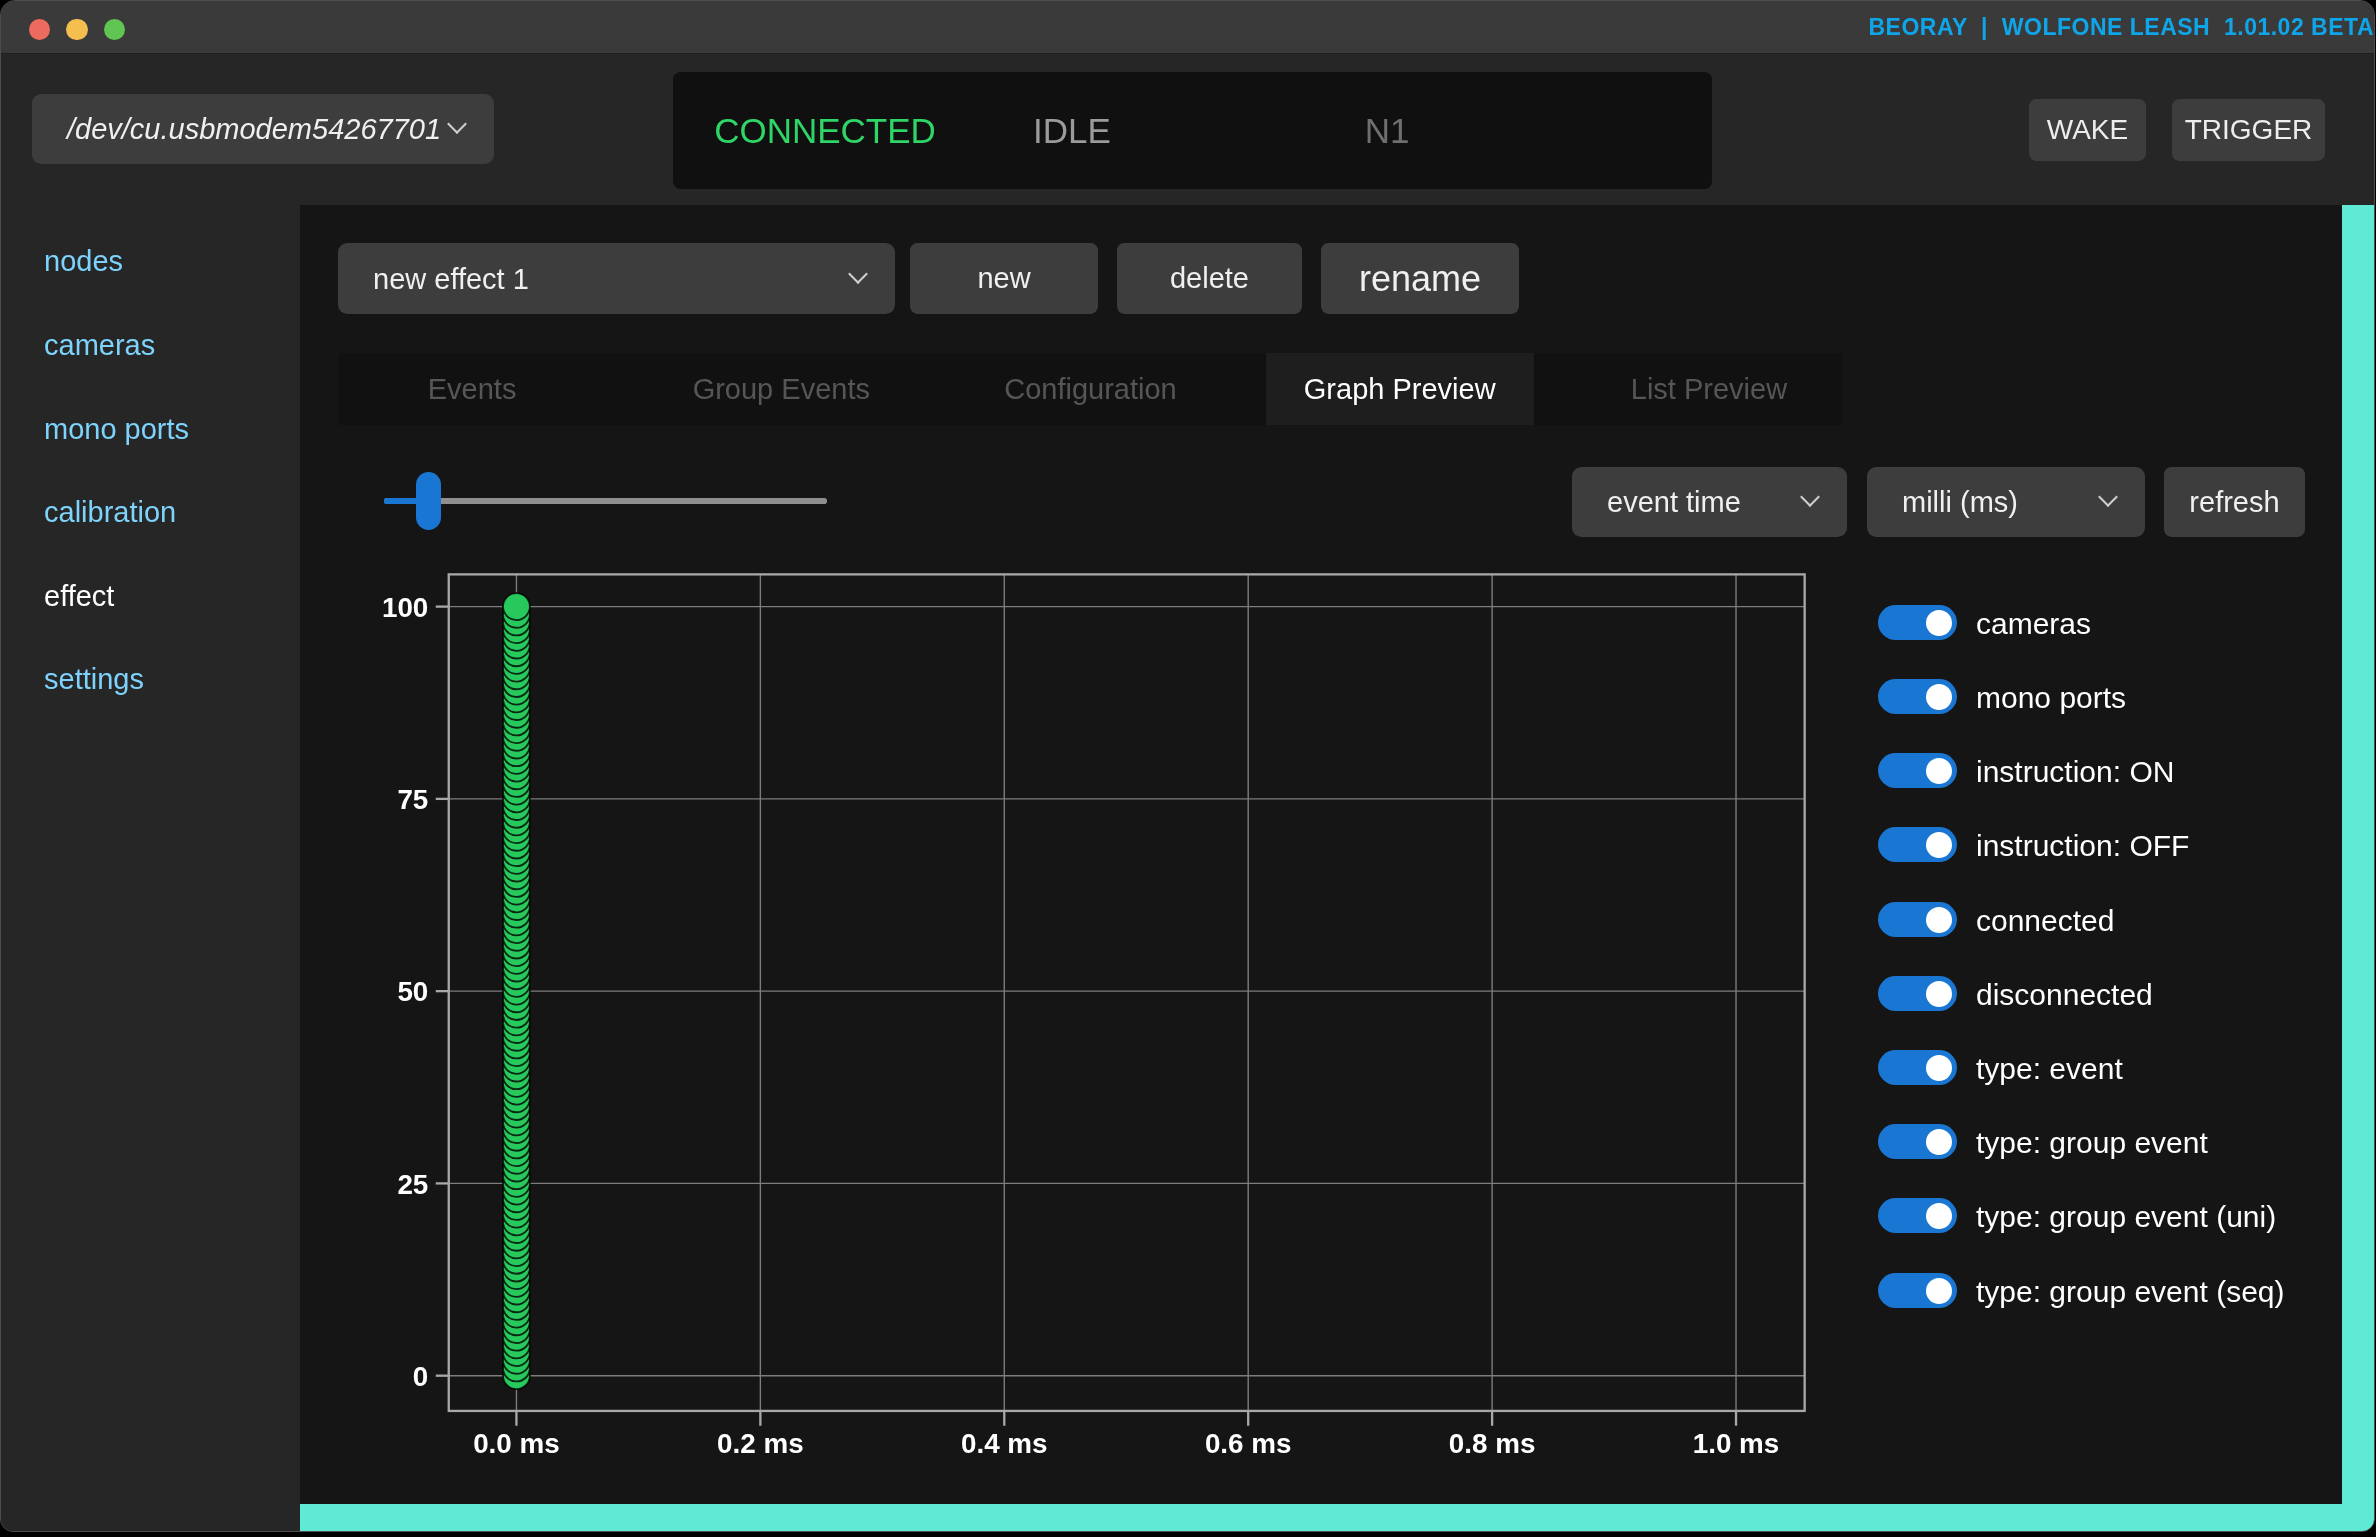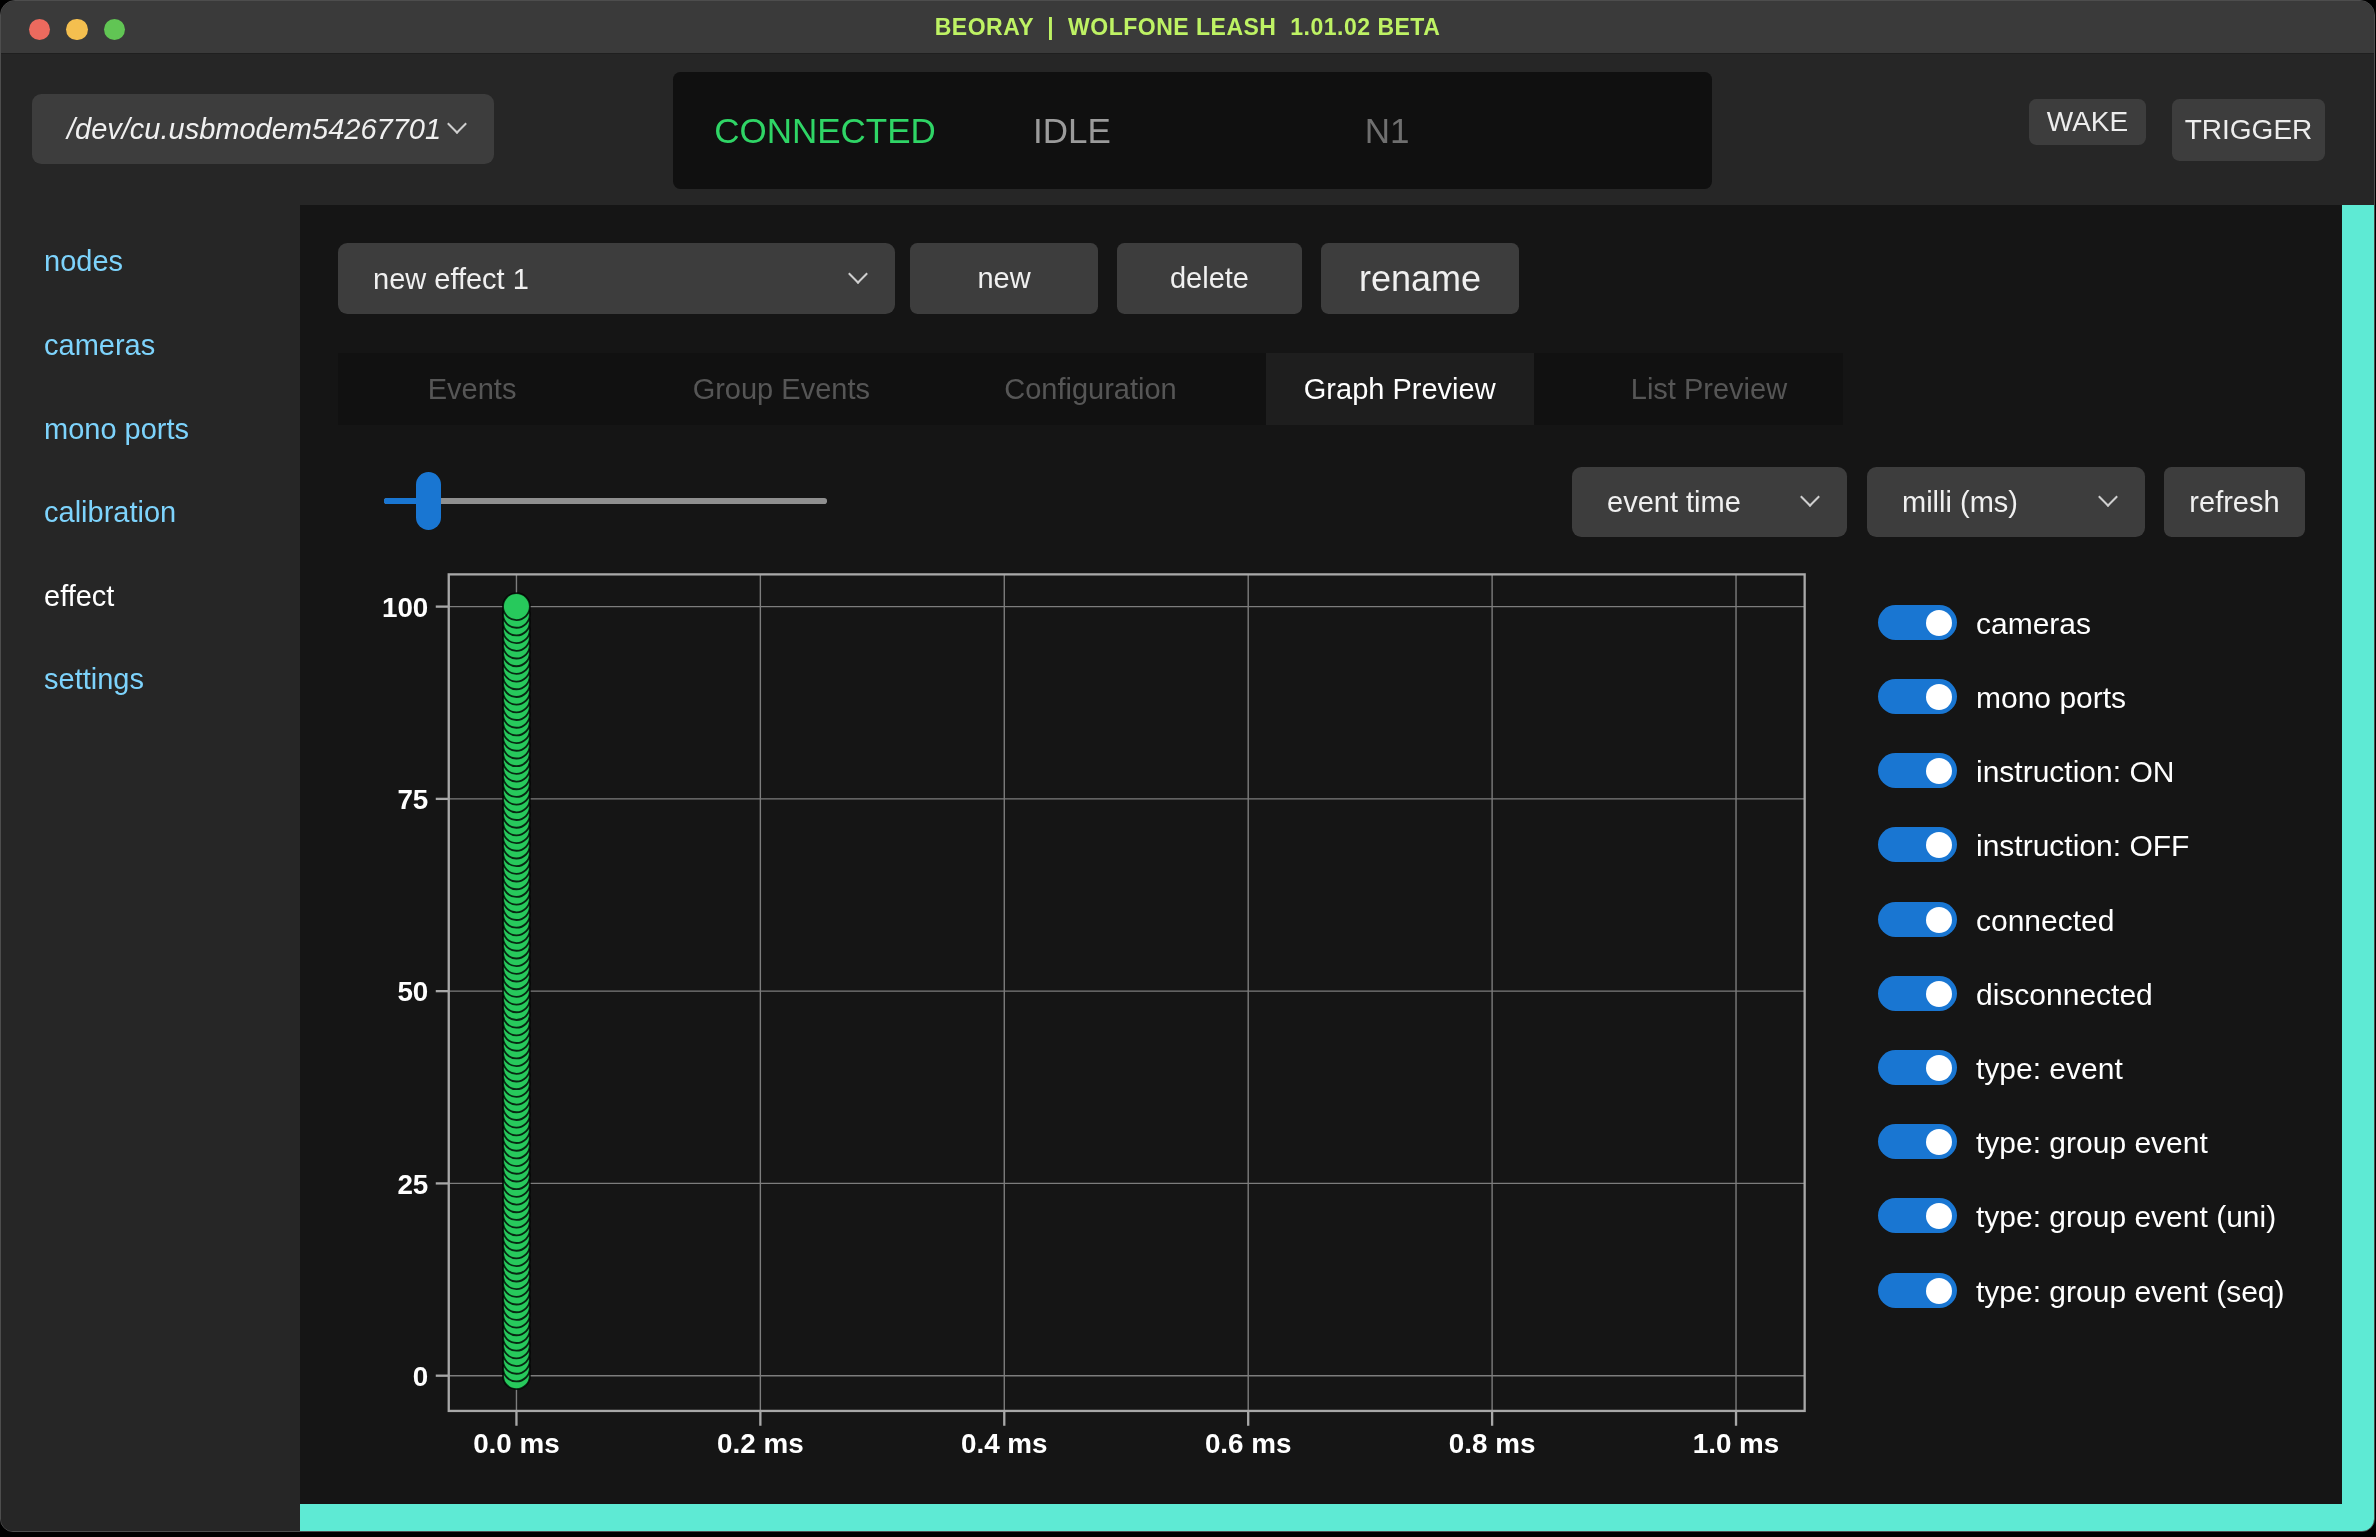--- a/index.html
+++ b/index.html
@@ -6,37 +6,37 @@
   html,body { width:2376px; height:1538px; background:#000; font-family:"Liberation Sans", sans-serif; }
   .window { position:absolute; left:0; top:0; width:2375px; height:1532px; background:#262626;
             border:0.9px solid #4d4d4d; border-radius:15px 15px 13px 13px; overflow:hidden; }
 
   
   .titlebar { position:absolute; left:0; top:0; width:100%; height:53px; background:#3a3a3a;
               border-bottom:1.9px solid #1f1f1f; }
   .traffic { position:absolute; left:28px; top:17.6px; display:flex; gap:16px; }
   .tl { width:21.3px; height:21.3px; border-radius:50%; display:inline-block; }
   .tl.red { background:#ec6a5e; } .tl.yellow { background:#f4bf4f; } .tl.green { background:#61c554; }
-  .win-title { position:absolute; left:0; right:0; top:0; height:53px; line-height:53px; text-align:center;
-               color:#bef264; font-size:23px; font-weight:bold; white-space:pre; letter-spacing:0.5px; }
+  .win-title { position:absolute; left:0; right:0; top:0; height:53px; line-height:53px; text-align:right;
+               color:#0ea5e9; font-size:23px; font-weight:bold; white-space:pre; letter-spacing:0.5px; }
 
   
   .select, .btn { position:absolute; background:#3d3d3d; color:#f0f0f0; border:none; border-radius:9.3px;
                   font-size:29px; font-family:inherit; text-align:left; cursor:default; }
   .select .sel-text { position:absolute; left:35px; top:50%; transform:translateY(-50%); white-space:nowrap; }
   .chev { position:absolute; right:30px; top:50%; width:14px; height:14px; margin-top:-12px;
           border-right:2.8px solid #cfcfcf; border-bottom:2.8px solid #cfcfcf; transform:rotate(45deg); }
   .serial-select { left:31px; top:93px; width:462px; height:70px;font-style:italic; }
   .status-panel { position:absolute; left:672px; top:71px; width:1039px; height:117px; background:#101010; border-radius:7.4px; }
   .status-panel span { position:absolute; top:50%; transform:translate(-50%,-50%); font-size:35px; font-weight:500; white-space:nowrap; }
   .st-connected { left:152px; color:#2fd566; }
   .st-idle { left:399px; color:#9b9b9b; }
   .st-node { left:714px; color:#6f6f6f; }
   .btn { text-align:center; border-radius:7.4px; }
-  .btn-wake { left:2028px; top:98px; width:117px; height:46px; font-size:28px; color:#ededed; }
+  .btn-wake { left:2028px; top:98px; width:117px; height:62px; font-size:28px; color:#ededed; }
   .btn-trigger { left:2171px; top:98px; width:153px; height:62px; font-size:28px; color:#ededed; }
 
   
   .sidebar { position:absolute; left:0; top:204px; width:299px; bottom:0; background:#262626; }
   .side-item { position:absolute; left:43px; height:39px; line-height:39px; font-size:29px; color:#7dd3fc; cursor:default; }
   .side-item.active { color:#ffffff; }
 
   
   .main { position:absolute; left:299px; top:204px; right:0; bottom:0; background:#5eead4; }
   .card { position:absolute; left:0; top:0; width:2042px; height:1299px; background:#151515; }

